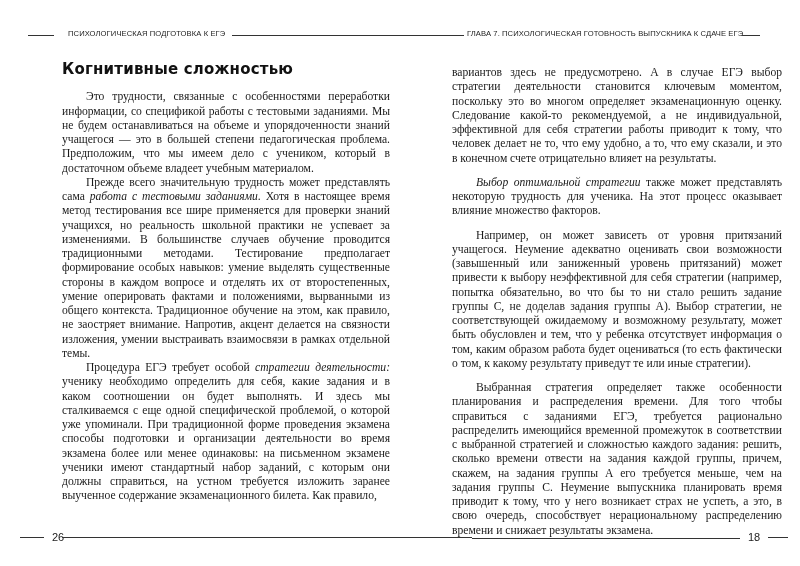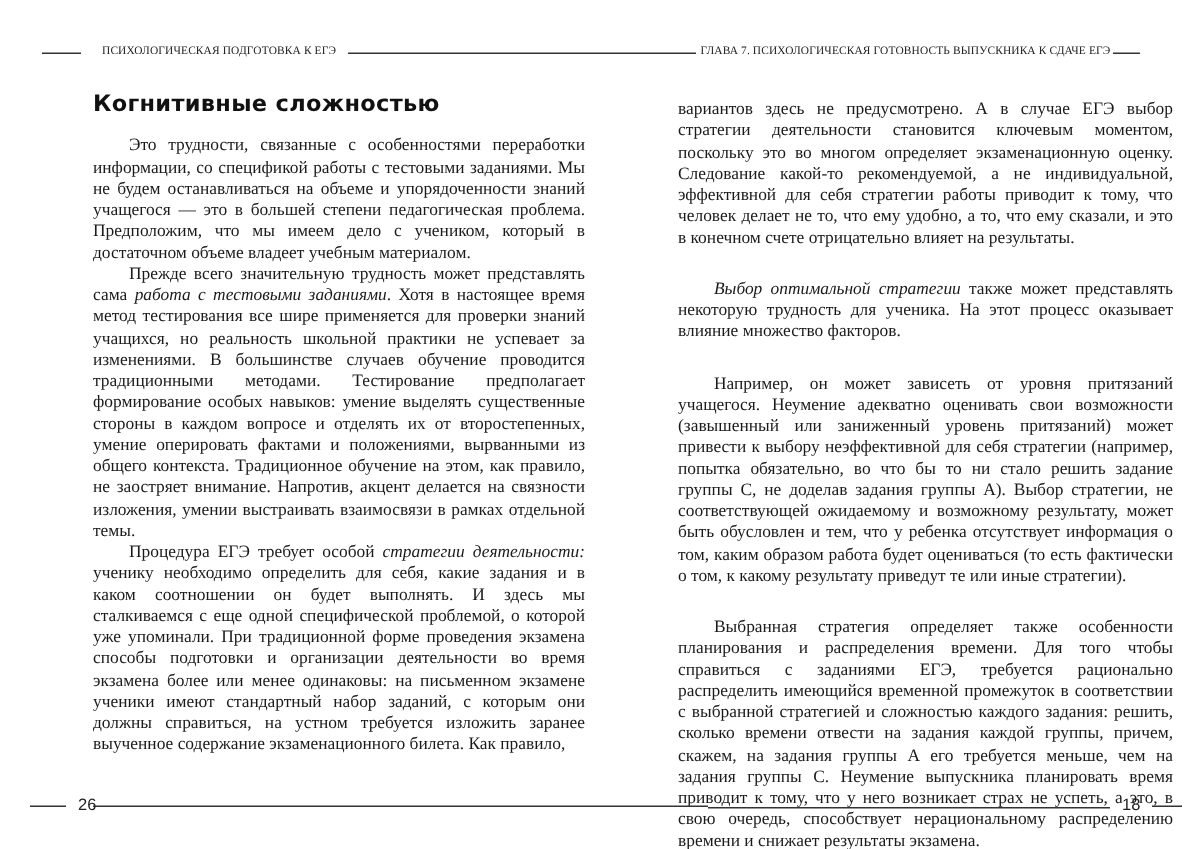--- a/index.html
+++ b/index.html
@@ -1,25 +1,25 @@
 <!DOCTYPE html>
 <html><head>
 <meta charset="utf-8">
 <style>
   html, body { margin: 0; padding: 0; background: #ffffff; }
   body { width: 800px; height: 566px; position: relative; overflow: hidden; color: #1a1a1a; }
-  .running-head { position: absolute; top: 29px; font-family: Liberation Serif, serif; font-size: 7.6px; letter-spacing: 0.1px; color: #222; white-space: nowrap; }
+  .running-head { position: absolute; top: 29px; font-family: Liberation Sans, sans-serif; font-size: 7.6px; letter-spacing: 0.1px; color: #222; white-space: nowrap; }
   .hline { position: absolute; height: 1px; background: #333; }
   .page { position: absolute; top: 62px; font-family: "Liberation Serif", serif; font-size: 11.6px; line-height: 14.25px; text-align: justify; }
   .left-page { left: 62px; width: 328px; }
   .right-page { left: 452px; width: 330px; top: 66px; }
   .heading { font-family: "DejaVu Sans", sans-serif; font-weight: bold; font-size: 15px; margin: 0 0 14px 0; color: #111; letter-spacing: 0.2px; }
   p { margin: 0; text-indent: 24px; hyphens: auto; }
   p.cont { text-indent: 0; }
-  p.gap { margin-top: 20px; font-family: Liberation Serif, serif; }
+  p.gap { margin-top: 10px; font-family: Liberation Serif, serif; }
   em { font-style: italic; }
   .folio { position: absolute; top: 531px; font-family: "Liberation Sans", sans-serif; font-size: 11px; color: #222; }
 </style>
 </head>
 <body>
 
 <div class="hline" style="left:28px; top:35px; width:26px;"></div>
 <div class="running-head" style="left:68px;">ПСИХОЛОГИЧЕСКАЯ ПОДГОТОВКА К ЕГЭ</div>
 <div class="hline" style="left:232px; top:35px; width:232px;"></div>
 <div class="running-head" style="left:467px;">ГЛАВА 7. ПСИХОЛОГИЧЕСКАЯ ГОТОВНОСТЬ ВЫПУСКНИКА К СДАЧЕ ЕГЭ</div>

